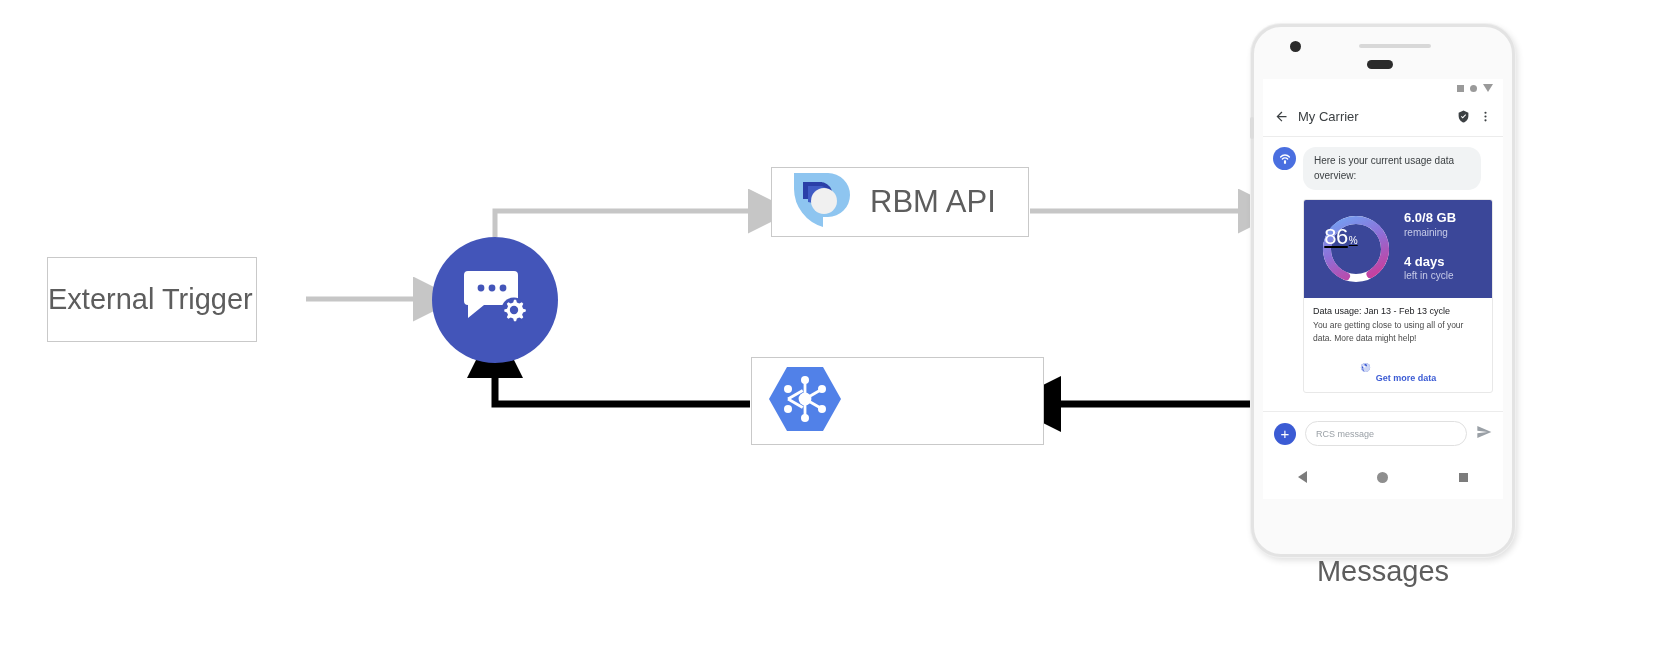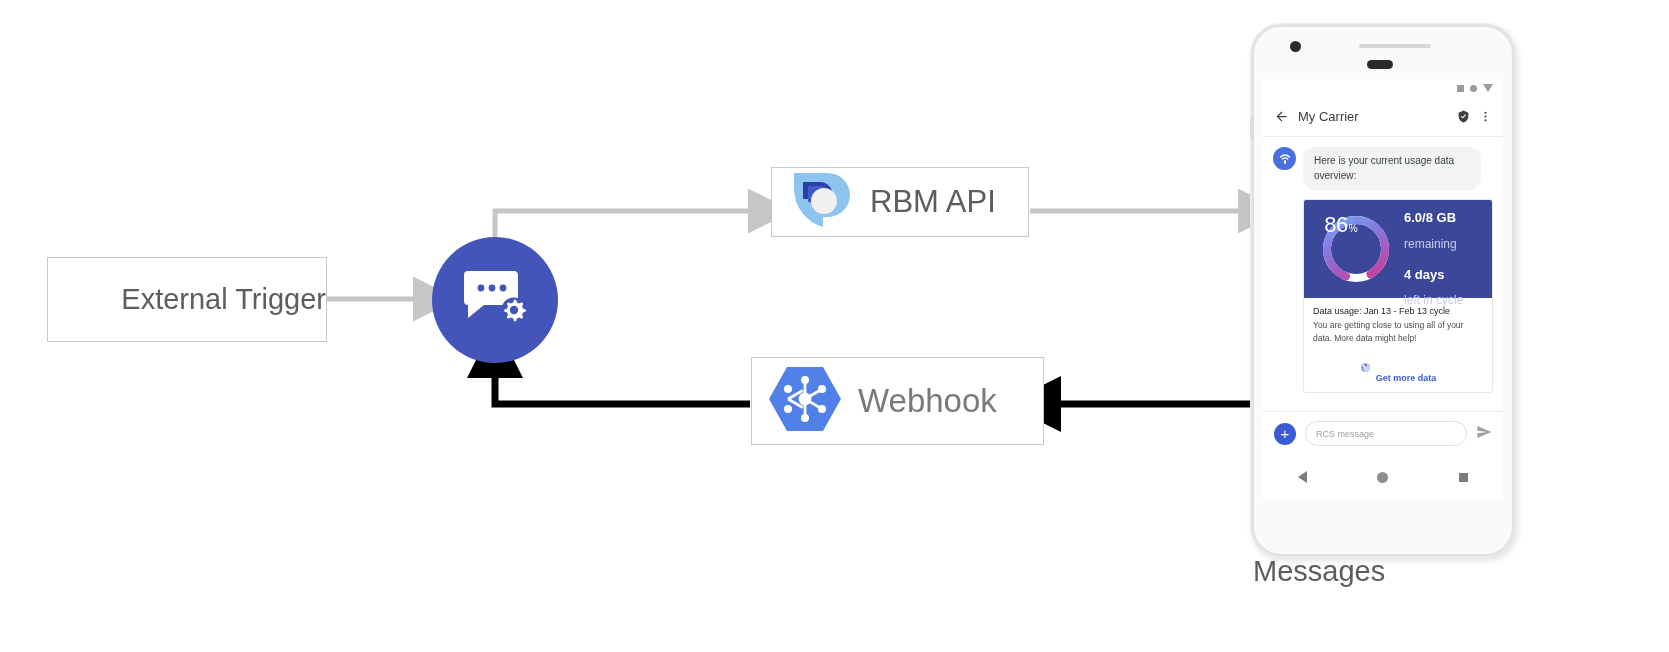--- a/index.html
+++ b/index.html
@@ -19,21 +19,21 @@
     display: flex;
     align-items: center;
   }
   .node-label {
     font-weight: 300;
     color: #5a5a5a;
     white-space: nowrap;
   }
 
   
-  #external-trigger { left: 47px; top: 257px; width: 280px; height: 85px; justify-content: flex-end; padding-left: 12px; }
+  #external-trigger { left: 47px; top: 257px; width: 210px; height: 85px; justify-content: flex-start; }
   #external-trigger .node-label { font-size: 29px; color:#5d5d5d; }
 
   
   #rbm-api-box { left: 771px; top: 167px; width: 258px; height: 70px; padding-left: 14px; gap: 14px; }
   #rbm-api-box .node-label { font-size: 31px; color:#5d5d5d; }
 
   
   #webhook-box { left: 751px; top: 357px; width: 293px; height: 88px; padding-left: 16px; gap: 16px; }
   #webhook-box .node-label { font-size: 33px; color:#7a7a7a; }
 
@@ -120,27 +120,28 @@
     border:1px solid #e8e8e8; border-radius:3px; overflow:hidden; background:#fff;
   }
   #card-hero {
     background:#3b4799; height:98px; position:relative;
     display:flex; align-items:center;
   }
   #donut-wrap { position:absolute; left:15px; top:12px; width:74px; height:74px; }
   #donut-center {
     position:absolute; left:0; top:0; width:74px; height:74px;
     display:flex; align-items:baseline; justify-content:center;
-    padding-top:12px;
+    padding-top:24px;
+    text-decoration:underline;
   }
   #donut-pct { font-size:22px; color:#ffffff; font-weight:400; letter-spacing:-0.5px; }
   #donut-pct-sym { font-size:10px; color:#ffffff; margin-left:1px; }
   #hero-right { position:absolute; left:100px; top:10px; width:86px; color:#fff; }
   .hero-big { font-size:13px; font-weight:bold; line-height:1.2; }
-  .hero-small { font-size:12px; color:#c7cbe8; margin-top:11px; }
+  .hero-small { font-size:10px; color:#c7cbe8; margin-top:1px; }
   .hero-gap { height:16px; }
 
   #card-body { padding:8px 9px 9px 9px; }
   #card-title { font-size:9px; font-weight:normal; color:#202124; }
   #card-desc { font-size:8.5px; color:#4a4a4a; line-height:1.5; margin-top:3px; }
   #card-action {
     margin-top:8px; display:flex; align-items:center; justify-content:center; gap:5px;
   }
   #card-action-label { font-size:9px; color:#3b5bd4; font-weight:bold;margin-top:20px; }
 
@@ -165,21 +166,21 @@
   #nav-bar {
     position:absolute; left:0; bottom:0; width:240px; height:44px;
     display:flex; align-items:center; justify-content:space-around;
     background:#ffffff;
   }
   .nav-back { width:0;height:0;border-top:6px solid transparent;border-bottom:6px solid transparent;border-right:9px solid #7c7c7c; }
   .nav-home { width:11px;height:11px;border-radius:50%;background:#8e8e8e; }
   .nav-recent { width:9px;height:9px;background:#7c7c7c; }
 
   #messages-caption {
-    position:absolute; left:1253px; top:555px; width:260px; 
+    position:absolute; left:1253px; top:555px; width:260px; text-align:center;
     font-size:29px; font-weight:300; color:#5d5d5d;
   }
 </style>
 </head>
 <body>
 
 <div id="stage">
 
   <svg class="svg-layer" viewBox="0 0 1669 652">
     <defs>
@@ -249,21 +250,20 @@
           <circle cx="54" cy="46" r="4.0"></circle>
           <rect x="35.6" y="17" width="2.8" height="19"></rect>
           <rect x="35.6" y="36" width="2.8" height="19"></rect>
           <rect x="20" y="34.6" width="17" height="2.8" transform="rotate(30 20 36)"></rect>
           <rect x="20" y="34.6" width="17" height="2.8" transform="rotate(-30 20 36)"></rect>
           <rect x="37" y="34.6" width="17" height="2.8" transform="rotate(-30 37 36)"></rect>
           <rect x="37" y="34.6" width="17" height="2.8" transform="rotate(30 37 36)"></rect>
         </g>
       </svg>
     </span>
-    <span class="node-label">Webhook</span>
   </div>
 
   <div id="phone">
     <div id="phone-side-btn"></div>
     <div id="phone-camera"></div>
     <div id="phone-earpiece-top"></div>
     <div id="phone-speaker"></div>
 
     <div id="phone-screen">
 

